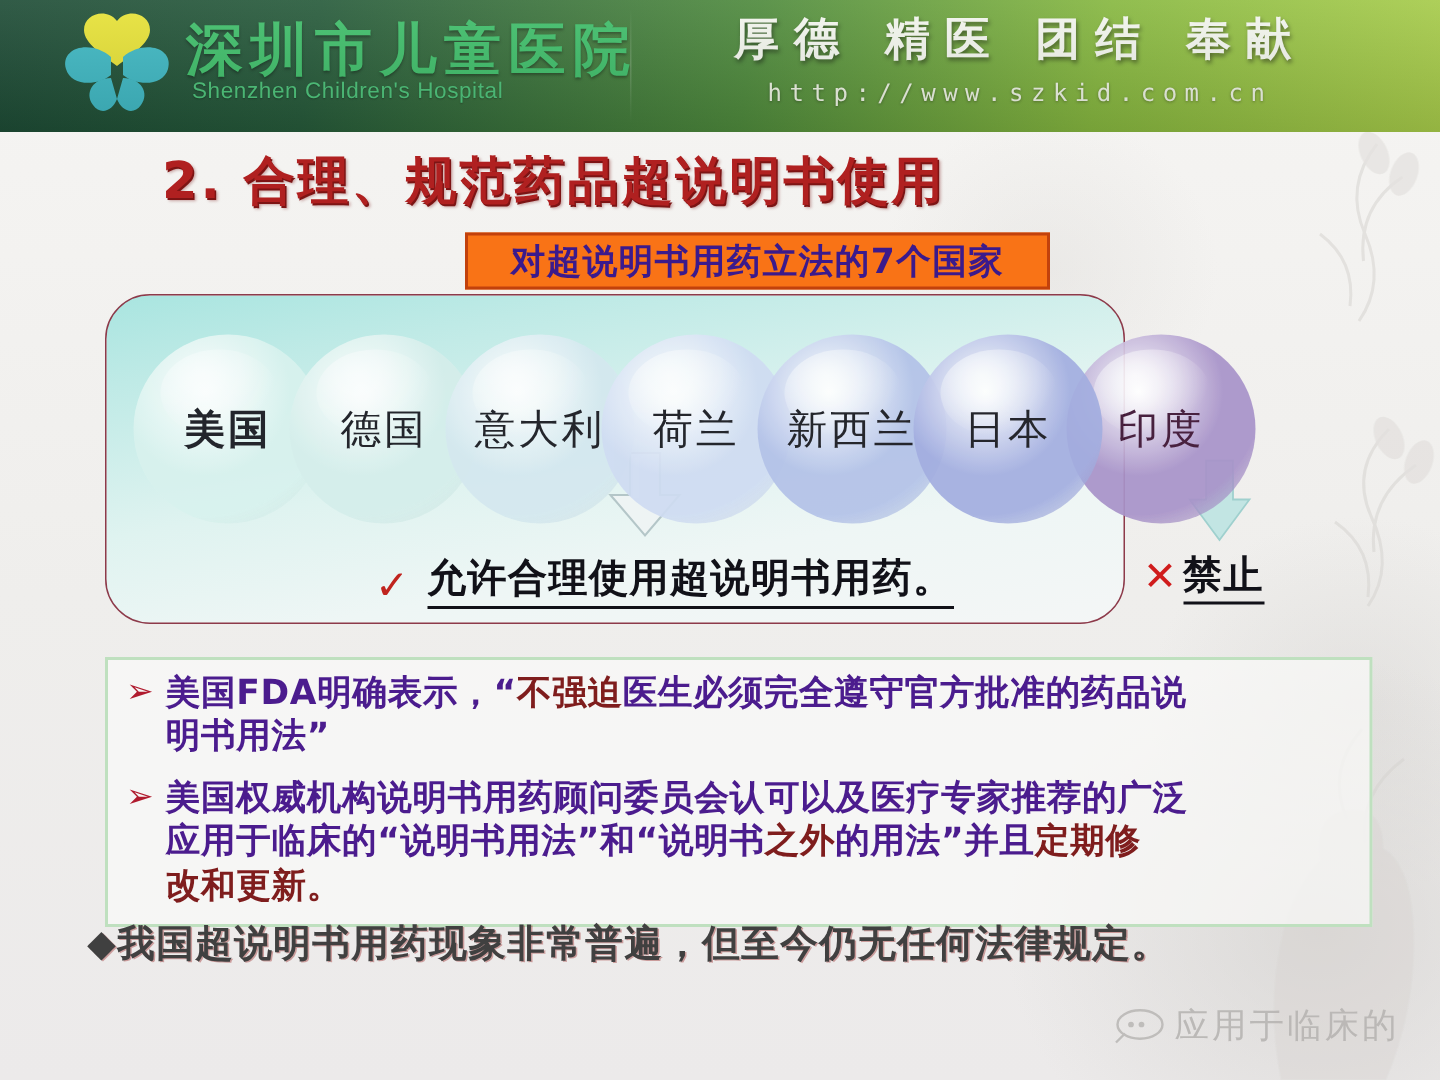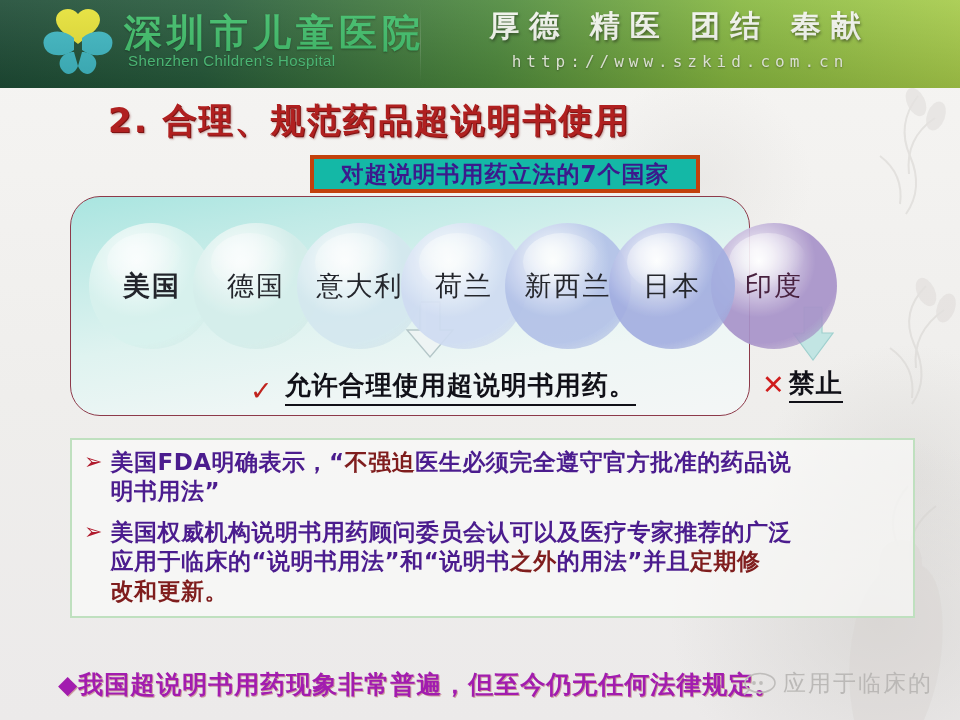--- a/index.html
+++ b/index.html
@@ -64,21 +64,21 @@
     position:absolute; left:108px; top:98px;
     font-size:34px; font-weight:bold; letter-spacing:2px;
     color:#b02020;
     font-family:"DejaVu Sans",sans-serif;
     text-shadow:1px 1px 0 #7d1414, 2px 2px 2px rgba(120,20,20,.35);
   }
 
   
   #subtitle-box {
     position:absolute; left:310px; top:155px; width:390px; height:38px;
-    border:4px solid #c2410c; background:#14b8a6;
+    border:2px solid #c2410c; background:#f97316;
     display:flex; align-items:center; justify-content:center;
   }
   #subtitle-text {
     font-size:23px; font-weight:bold; letter-spacing:1px; color:#3b1a8c;
     font-family:"DejaVu Sans",sans-serif;
   }
 
   
   #bubble-panel {
     position:absolute; left:70px; top:196px; width:680px; height:220px;
@@ -142,22 +142,22 @@
   }
   .bullet-text {
     font-size:23px; font-weight:bold; line-height:1.28; letter-spacing:.5px;
     color:#4b1c8e; font-family:"DejaVu Sans",sans-serif;
   }
   .rd { color:#7f1d1d; }
   .pp { color:#4b1c8e; }
 
   
   #bottom-note {
-    position:absolute; left:58px; top:668px;
-    font-size:25px; font-weight:bold; letter-spacing:1px; color:#a21caf;
+    position:absolute; left:58px; top:612px;
+    font-size:25px; font-weight:bold; letter-spacing:1px; color:#404040;
     font-family:"DejaVu Sans",sans-serif;
     text-shadow:1px 1px 0 rgba(140,10,10,.35);
   }
 
   
   #watermark {
     position:absolute; left:742px; top:668px;
     display:flex; align-items:center; gap:7px;
     color:#b9b7b5; opacity:.95;
   }

